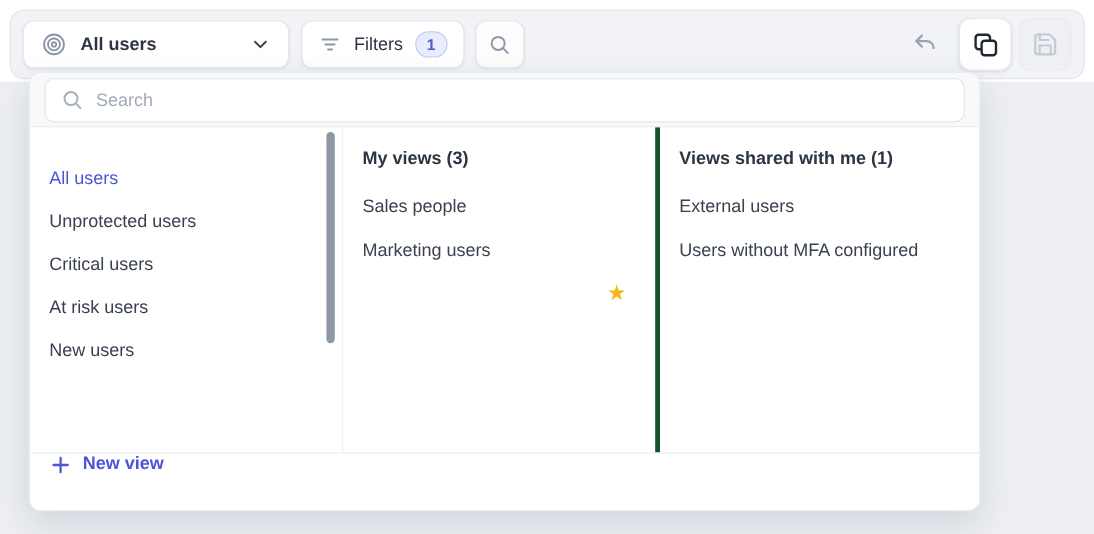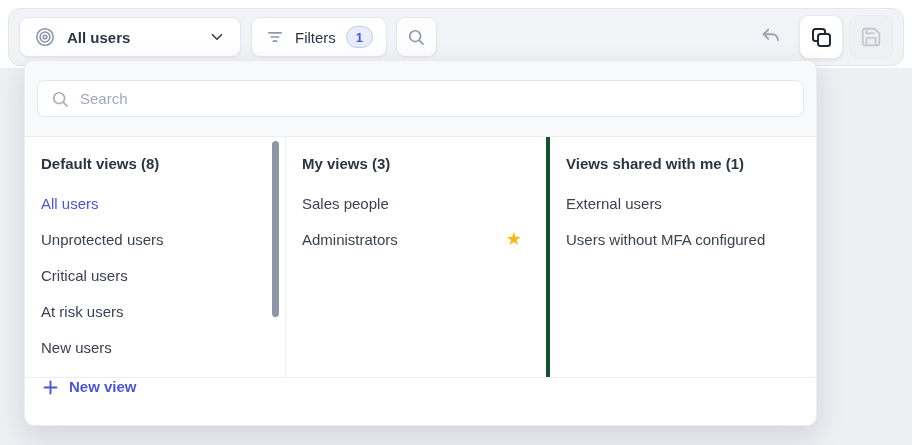--- a/index.html
+++ b/index.html
@@ -33,21 +33,21 @@
               background:transparent; cursor:pointer; }
   .icon-btn.raised { background:#ffffff; border-color:#e7eaee;
                      box-shadow:0 1px 3px rgba(25,35,55,.10); }
   .icon-btn.disabled { background:#eef0f4; border-color:#e9ebef; cursor:default; }
 
   
   .panel { position:absolute; left:24px; top:60px; width:793px; height:366px;
            background:#ffffff; border:1px solid #e9ecf0; border-radius:10px;
            box-shadow:0 10px 28px rgba(25,35,60,.13); z-index:3;
            display:flex; flex-direction:column; overflow:hidden; }
-  .search-row { height:76px; background:#f8f9fb; border-bottom:1px solid #eaedf1;
+  .search-row { height:45px; background:#f8f9fb; border-bottom:1px solid #eaedf1;
                 display:flex; align-items:center; padding:0 12px; flex:0 0 auto; }
   .search-box { flex:1; height:37px; background:#ffffff; border:1px solid #e3e7ec;
                 border-radius:8px; display:flex; align-items:center; padding:0 12px; gap:10px; }
   .search-box input { border:none; outline:none; flex:1; font-size:15px;
                       color:#333b48; background:transparent;
                       font-family:"Liberation Sans", sans-serif; }
   .search-box input::placeholder { color:#a2aab9; }
 
   .columns { flex:1; display:flex; overflow:hidden; }
   .col { padding:14px 16px 0 16px; position:relative; }
@@ -154,37 +154,36 @@
             <path d="M16 16l4.5 4.5"></path>
         </svg>
       </span>
       <input type="text" placeholder="Search" style="">
     </div>
   </div>
 
   <div class="columns">
 
     <div class="col col-1">
-      <div class="col-header">Default views (8)</div>
       <ul>
         <li class="active">All users</li>
         <li>Unprotected users</li>
         <li>Critical users</li>
         <li>At risk users</li>
         <li>New users</li>
       </ul>
       <div class="scroll-thumb"></div>
     </div>
 
     <div class="col col-2">
       <div class="col-header">My views (3)</div>
       <ul>
         <li>Sales people</li>
+        <li>Marketing users</li>
         <li>
-          <span>Administrators</span>
           <span class="star">★</span>
         </li>
       </ul>
     </div>
 
     <div class="col col-3">
       <div class="col-header">Views shared with me (1)</div>
       <ul>
         <li>External users</li>
         <li>Users without MFA configured</li>

